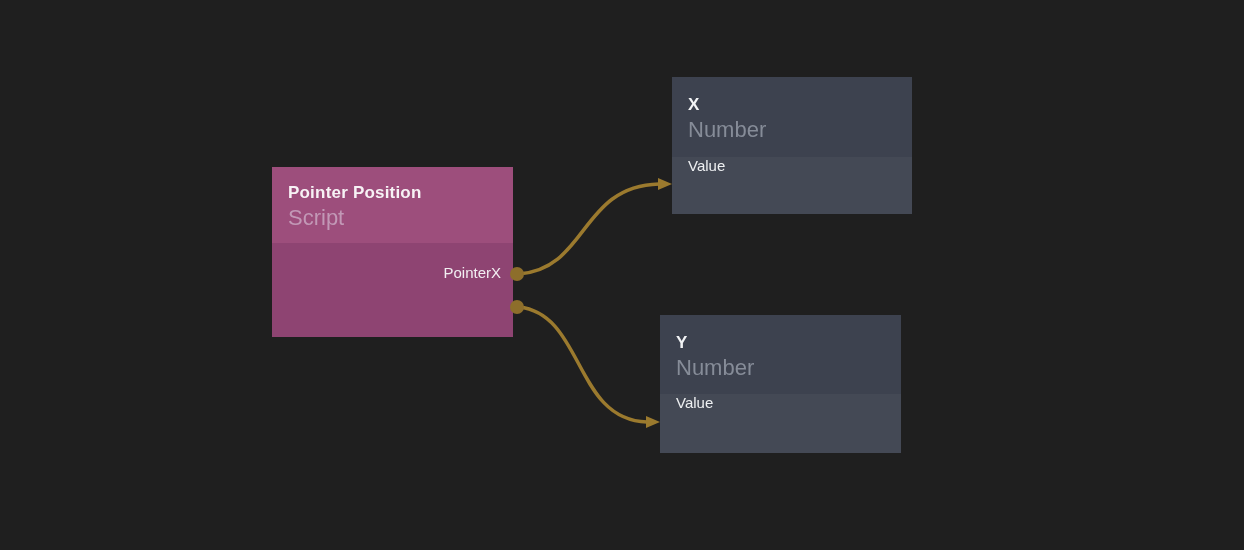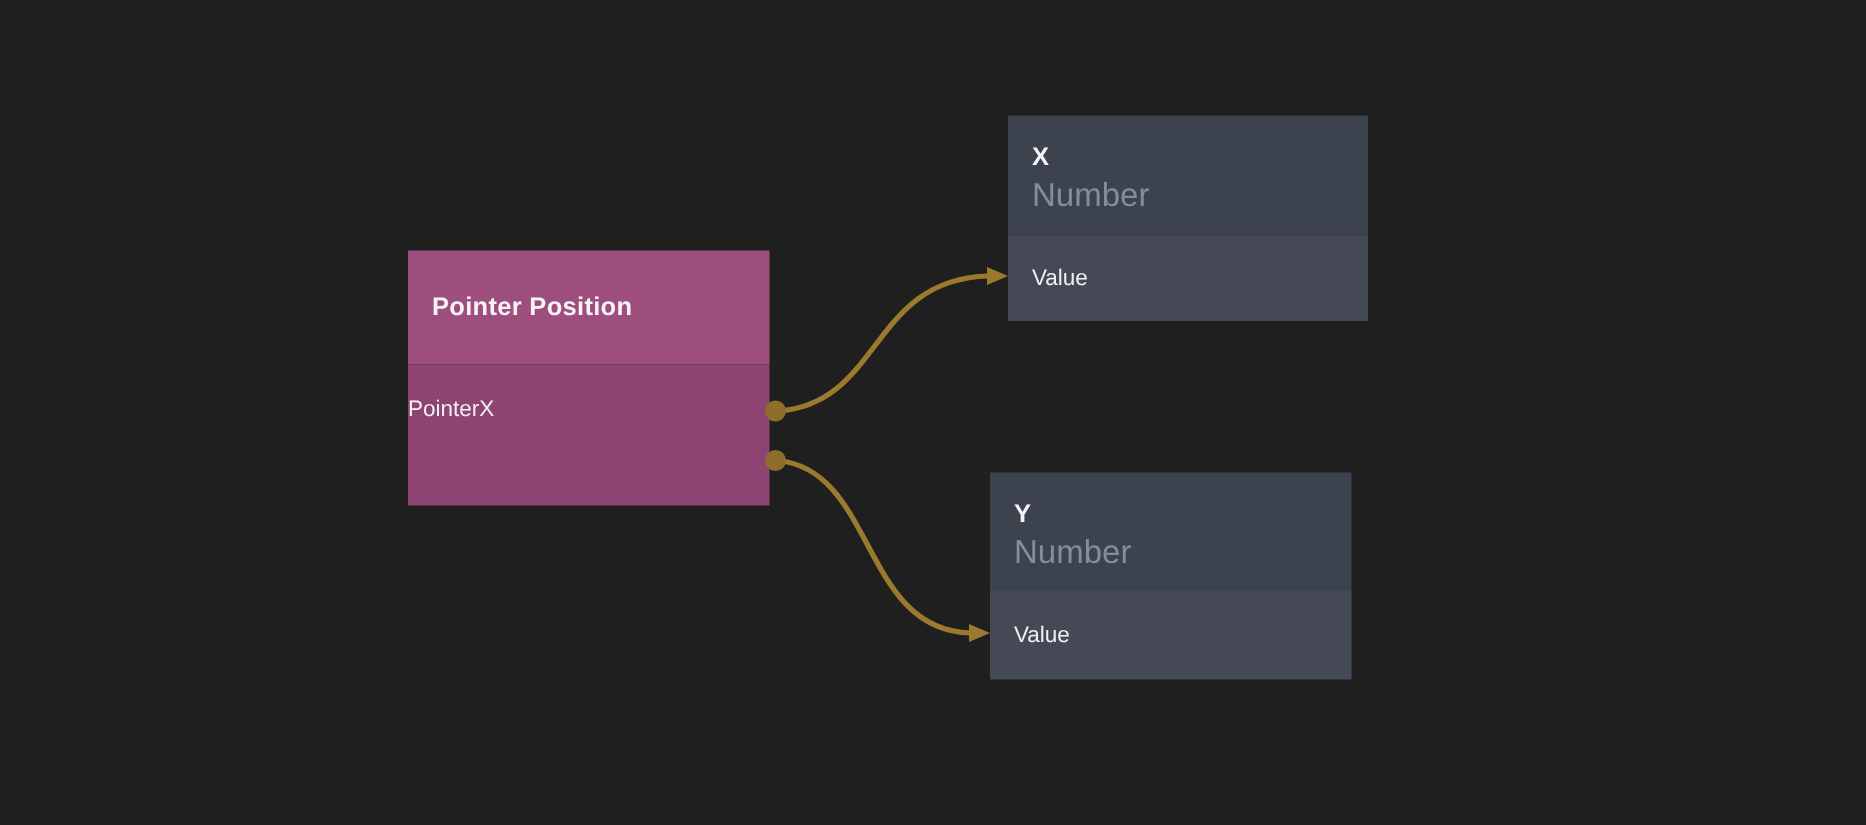--- a/index.html
+++ b/index.html
@@ -48,33 +48,33 @@
   .node-pointer .node-body {
     height: 94px;
     background: #8e4472;
     box-sizing: border-box;
     padding-top: 13px;
   }
   .port-row-out {
     height: 33px;
     display: flex;
     align-items: center;
+    justify-content: flex-end;
     padding-right: 12px;
     color: #f2eff2;
     font-size: 15px;
   }
   
   .node-dark .node-header { background: #3d424f; }
   .node-dark .node-title { color: #f2f3f5; }
   .node-dark .node-subtitle { color: #868c98; }
   .node-dark .node-body {
     background: #444955;
     box-sizing: border-box;
     display: flex;
-    align-items: center;
     padding-left: 16px;
     color: #eef0f2;
     font-size: 15px;
   }
   .node-x { left: 672px; top: 77px; width: 240px; height: 137px; }
   .node-x .node-header { height: 80px; }
   .node-x .node-body { height: 57px; }
   .node-y { left: 660px; top: 315px; width: 241px; height: 138px; }
   .node-y .node-header { height: 79px; }
   .node-y .node-body { height: 59px; }
@@ -86,20 +86,21 @@
   }
 </style>
 </head>
 <body>
 
 <div class="canvas">
 
   <div class="node node-pointer">
     <div class="node-header">
       <div class="node-title">Pointer Position</div>
+      <div class="node-subtitle">Script</div>
     </div>
     <div class="node-body">
       <div class="port-row-out">
         <span>PointerX</span>
       </div>
     </div>
   </div>
 
   <div class="node node-dark node-x">
     <div class="node-header">

